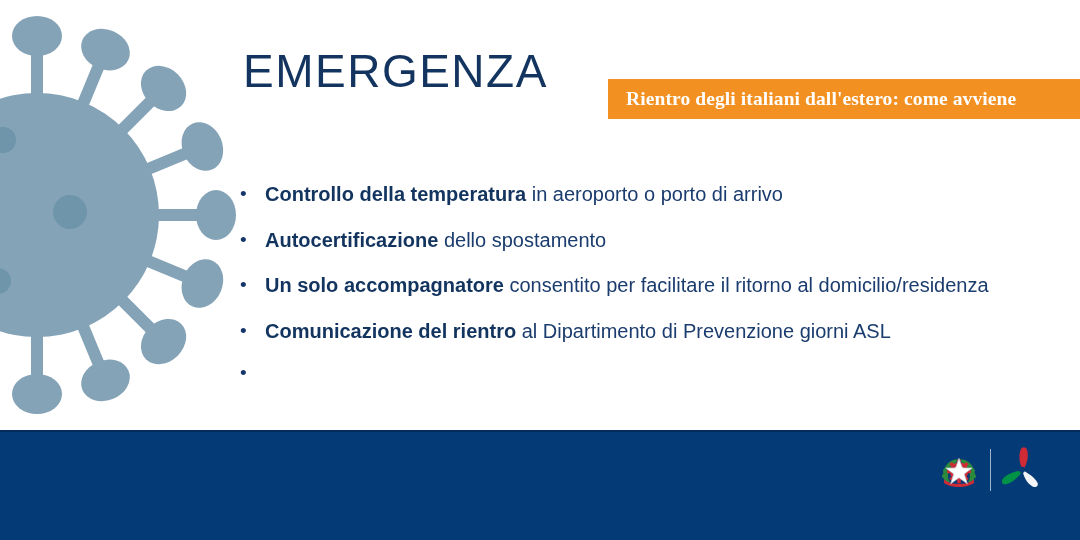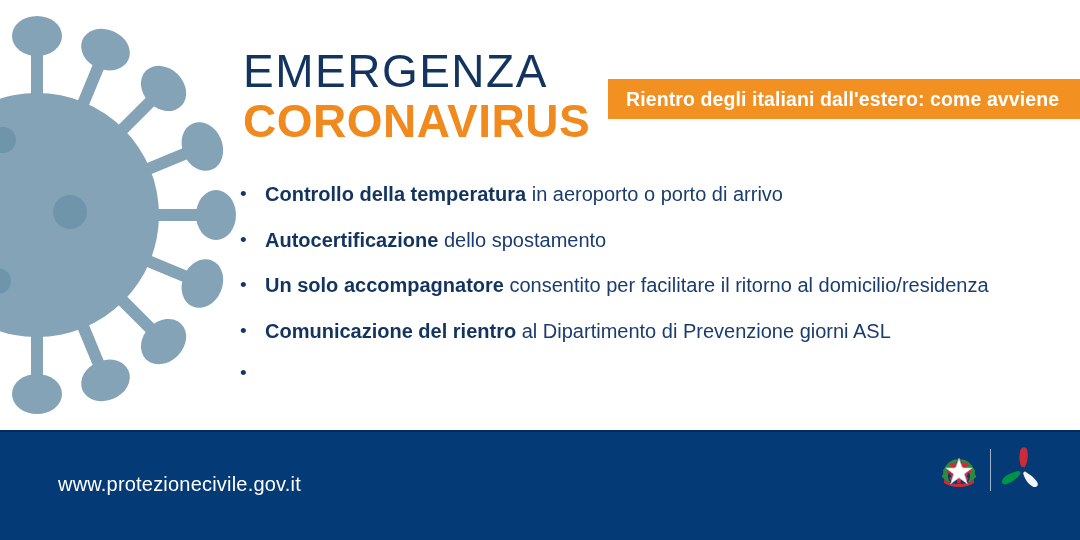--- a/index.html
+++ b/index.html
@@ -58,20 +58,21 @@
     position: absolute;
     left: 608px;
     top: 79px;
     width: 472px;
     height: 40px;
     background: #F29021;
     display: flex;
     align-items: center;
     box-sizing: border-box;
     padding-left: 18px;
+    font-family: Liberation Serif, serif;
   }
   #subject-banner-label {
     color: #FFFFFF;
     font-size: 19.5px;
     font-weight: bold;
     letter-spacing: 0.1px;
     white-space: nowrap;
   }
 
   
@@ -248,21 +249,20 @@
         <circle cx="248" cy="212" r="17"></circle>
         <circle cx="181" cy="140" r="13"></circle>
         <circle cx="176" cy="281" r="13"></circle>
         <circle cx="152" cy="205" r="9"></circle>
       </g>
     </svg>
   </div>
 
   <div id="headline">
     <span class="headline-line" id="headline-emergenza">EMERGENZA</span>
-    <span class="headline-line" id="headline-coronavirus">CORONAVIRUS</span>
   </div>
 
   <div id="subject-banner">
     <span id="subject-banner-label">Rientro degli italiani dall'estero: come avviene</span>
   </div>
 
   <div id="measures-list">
 
     <div class="measure-item">
       <span class="measure-bullet">•</span>
@@ -285,21 +285,20 @@
     </div>
 
     <div class="measure-item">
       <span class="measure-bullet">•</span>
     </div>
 
   </div>
 
   <div id="footer-bar"></div>
 
-  <div id="footer-website">www.protezionecivile.gov.it</div>
 
   <div id="footer-logo">
     <div id="logo-marks">
 
       <span>
         <svg width="44" height="44" viewBox="0 0 100 100" aria-hidden="true">
 
           <path d="M48 30 C30 30 16 44 14 62 C12 76 20 84 30 82 C22 74 24 58 34 48 C40 42 45 36 48 30 Z" fill="#2C8B3C"></path>
           <ellipse cx="20" cy="54" rx="7" ry="4.5" fill="#2C8B3C" transform="rotate(-35 20 54)"></ellipse>
           <ellipse cx="18" cy="68" rx="7" ry="4.5" fill="#2C8B3C" transform="rotate(-10 18 68)"></ellipse>

